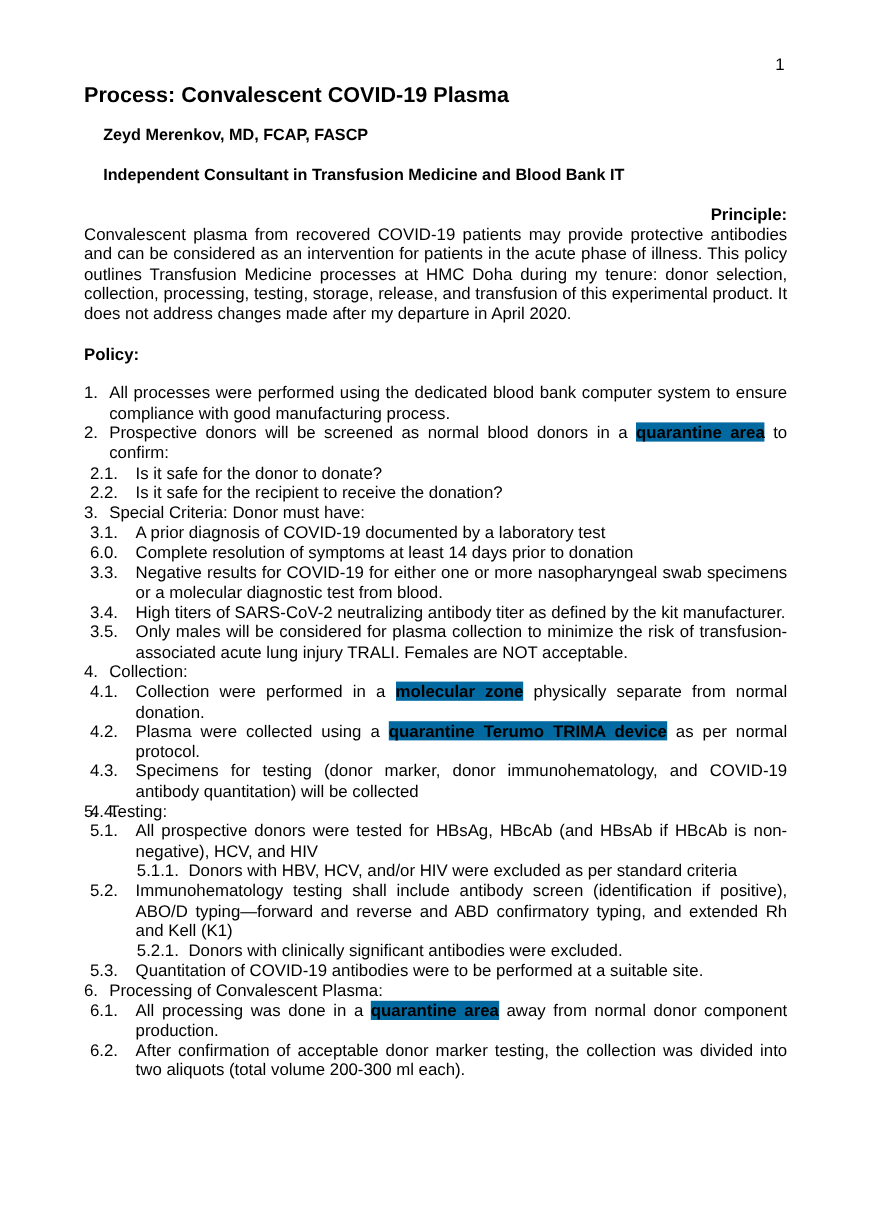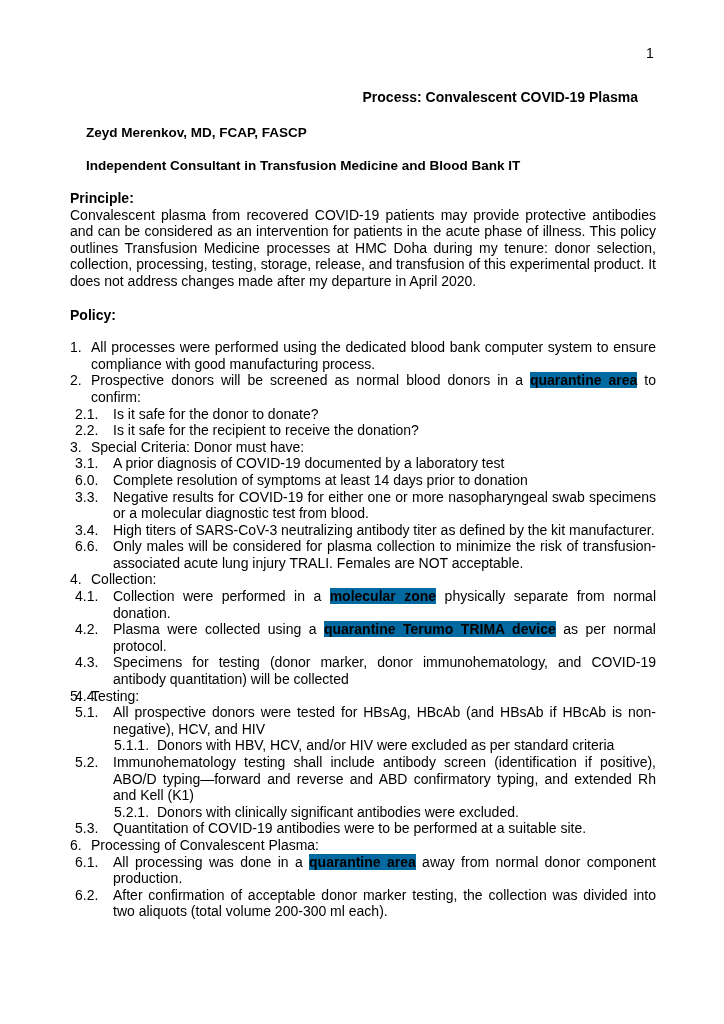--- a/index.html
+++ b/index.html
@@ -1,23 +1,23 @@
 <!DOCTYPE html>
 <html><head>
 <meta charset="utf-8">
 <style>
   html, body { margin:0; padding:0; background:#ffffff; }
   body { width:724px; height:1024px; position:relative; overflow:hidden;
          font-family:"Liberation Sans", sans-serif; color:#000; }
   .page-num { position:absolute; top:45px; left:646px; font-size:14px; }
   .doc { position:absolute; top:70px; left:70px; width:586px; font-size:14px; line-height:16.6px; }
-  .title { font-weight:bold; font-size:14px; line-height:19px; margin:18px;text-align:right; }
+  .title { font-weight:bold; font-size:18px; line-height:19px; margin:0; }
   .author, .affil { font-weight:bold; font-size:13.5px; line-height:16.5px; margin:16px; }
   .section-head { font-weight:bold; font-size:14px; margin:0; }
-  .principle-head { margin-top:16px; }
+  .principle-head { margin-top:16px;text-align:right; }
   .para { text-align:justify; margin:0; }
   .policy-head { margin-top:17px; margin-bottom:16px; }
   ol, ul { list-style:none; margin:0; padding:0; }
   .l1 { position:relative; padding-left:21px; text-align:justify; }
   .l1 > .num { position:absolute; left:0; top:0; }
   .l2 { position:relative; padding-left:43px; margin-left:0; text-align:justify; }
   .l2 > .num { position:absolute; left:5px; top:0; }
   .l3 { position:relative; padding-left:87px; text-align:justify; }
   .l3 > .num { position:absolute; left:44px; top:0; }
   .hl { background:#0369a1; font-weight:bold; }
@@ -68,24 +68,24 @@
     <li class="l2">
       <span class="num">6.0.</span>
       <span>Complete resolution of symptoms at least 14 days prior to donation</span>
     </li>
     <li class="l2">
       <span class="num">3.3.</span>
       <span>Negative results for COVID-19 for either one or more nasopharyngeal swab specimens or a molecular diagnostic test from blood.</span>
     </li>
     <li class="l2">
       <span class="num">3.4.</span>
-      <span>High titers of SARS-CoV-3 neutralizing antibody titer as defined by the kit manufacturer.</span>
+      <span>High titers of SARS-CoV-2 neutralizing antibody titer as defined by the kit manufacturer.</span>
     </li>
     <li class="l2">
-      <span class="num">6.6.</span>
+      <span class="num">3.5.</span>
       <span>Only males will be considered for plasma collection to minimize the risk of transfusion-associated acute lung injury TRALI.  Females are NOT acceptable.</span>
     </li>
 
     <li class="l1">
       <span class="num">4.</span>
       <span>Collection:</span>
     </li>
     <li class="l2">
       <span class="num">4.1.</span>
       <span>Collection were performed in a </span><span class="hl">molecular zone</span><span> physically separate from normal donation.</span>

